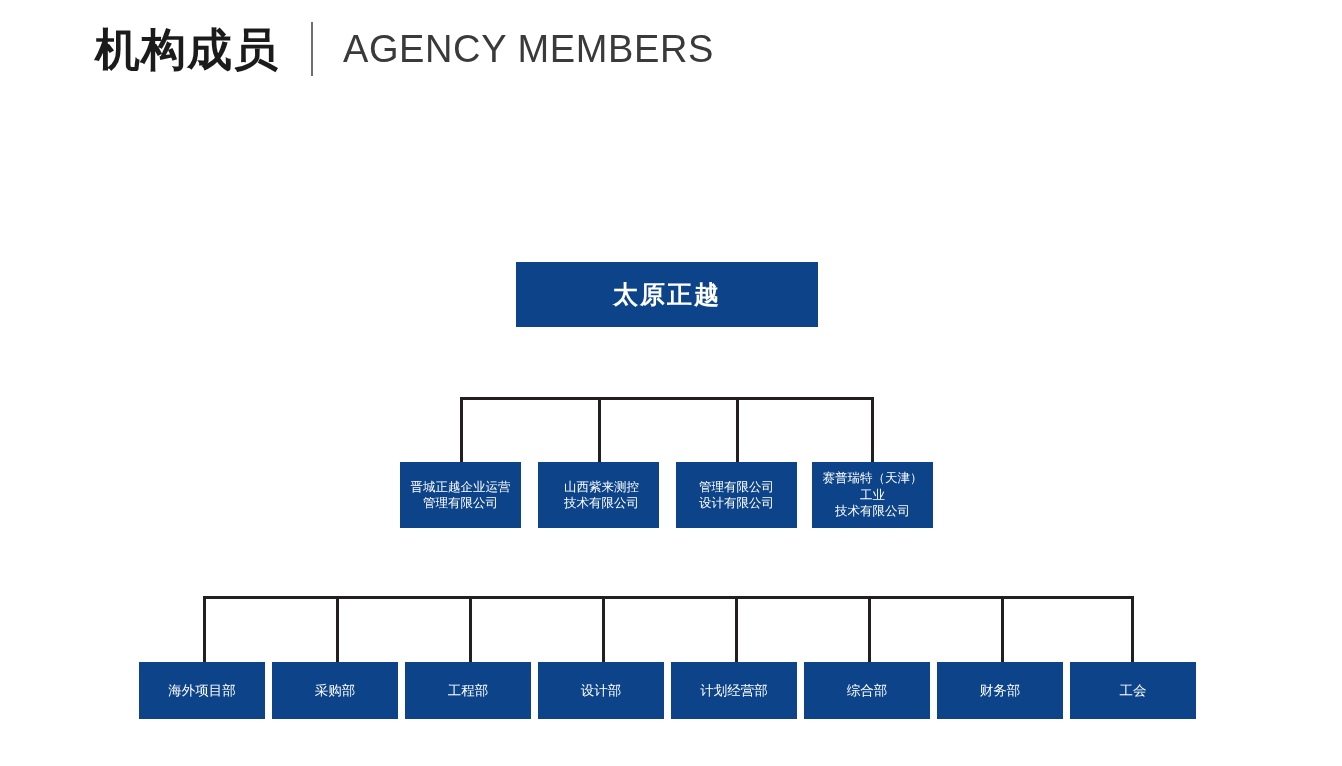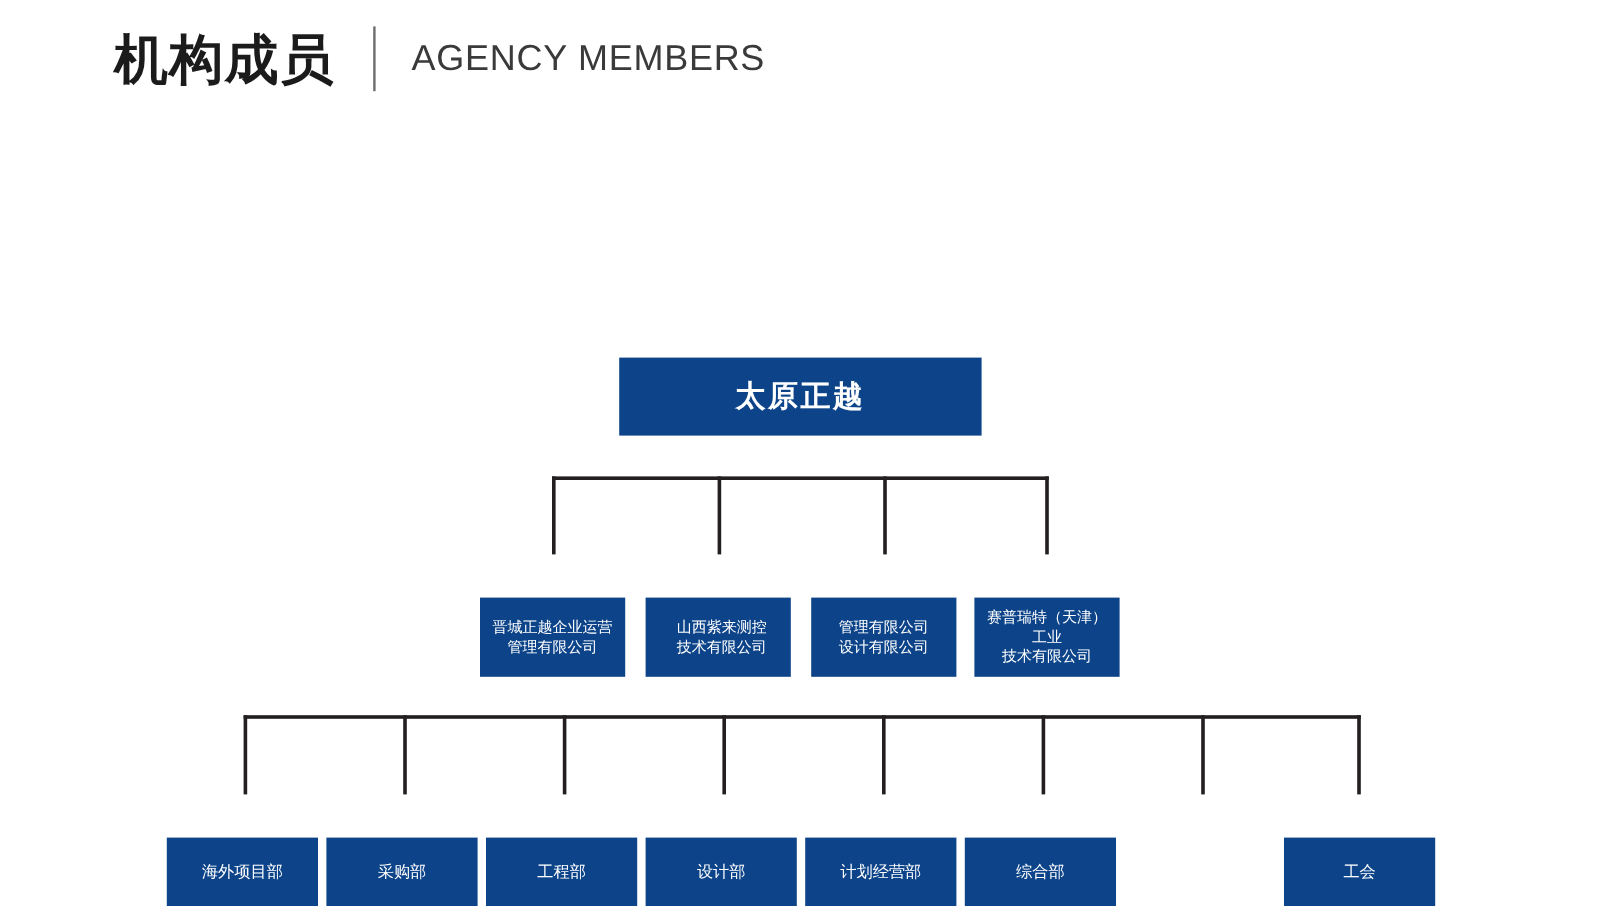--- a/index.html
+++ b/index.html
@@ -43,21 +43,21 @@
     line-height: 1;
     white-space: nowrap;
   }
   .header-divider {
     width: 2px;
     height: 54px;
     background: #6e6e6e;
     margin: 0 30px 0 32px;
   }
   .header-en {
-    font-size: 30px;
+    font-size: 38px;
     font-weight: 400;
     letter-spacing: 0.6px;
     color: #3a3a3a;
     line-height: 1;
     white-space: nowrap;
   }
 
   
   .chart {
     position: absolute;
@@ -71,21 +71,20 @@
   .node {
     position: absolute;
     box-sizing: border-box;
     background: #0d4489;
     color: #ffffff;
     display: flex;
     align-items: center;
     justify-content: center;
     text-align: center;
     line-height: 1.32;
-    margin-top: 36px;
   }
 
   .node-root {
     left: 516px;
     top: 262px;
     width: 302px;
     height: 65px;
     font-size: 25px;
     font-weight: bold;
     letter-spacing: 2px;
@@ -174,16 +173,17 @@
     <div class="connector vdrop" style="left:868px; top:596px; height:66px;"></div>
     <div class="connector vdrop" style="left:1001px; top:596px; height:66px;"></div>
     <div class="connector vdrop" style="left:1131px; top:596px; height:66px;"></div>
 
     <div class="node node-l3" style="left:139px;">海外项目部</div>
     <div class="node node-l3" style="left:272px;">采购部</div>
     <div class="node node-l3" style="left:405px;">工程部</div>
     <div class="node node-l3" style="left:538px;">设计部</div>
     <div class="node node-l3" style="left:804px;">综合部</div>
     <div class="node node-l3" style="left:671px;">计划经营部</div>
+    <div class="node node-l3" style="left:937px;">财务部</div>
     <div class="node node-l3" style="left:1070px;">工会</div>
 
   </div>
 </div>
 
 </body></html>

